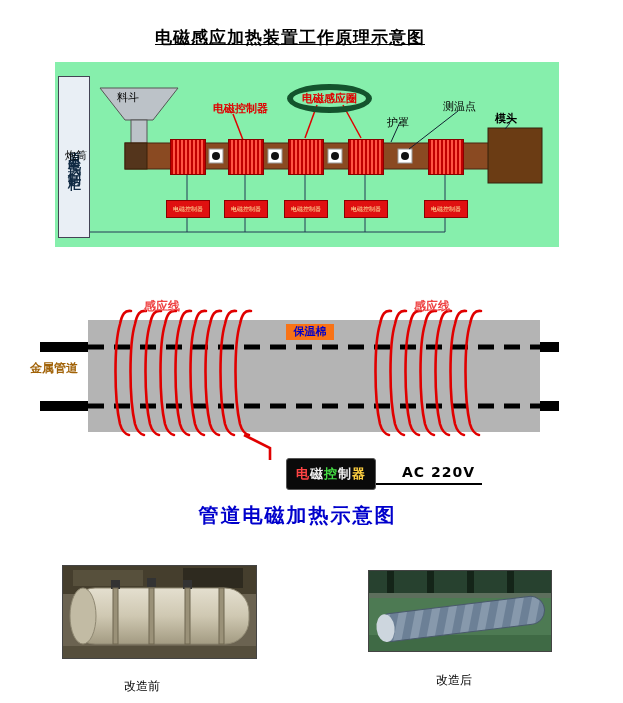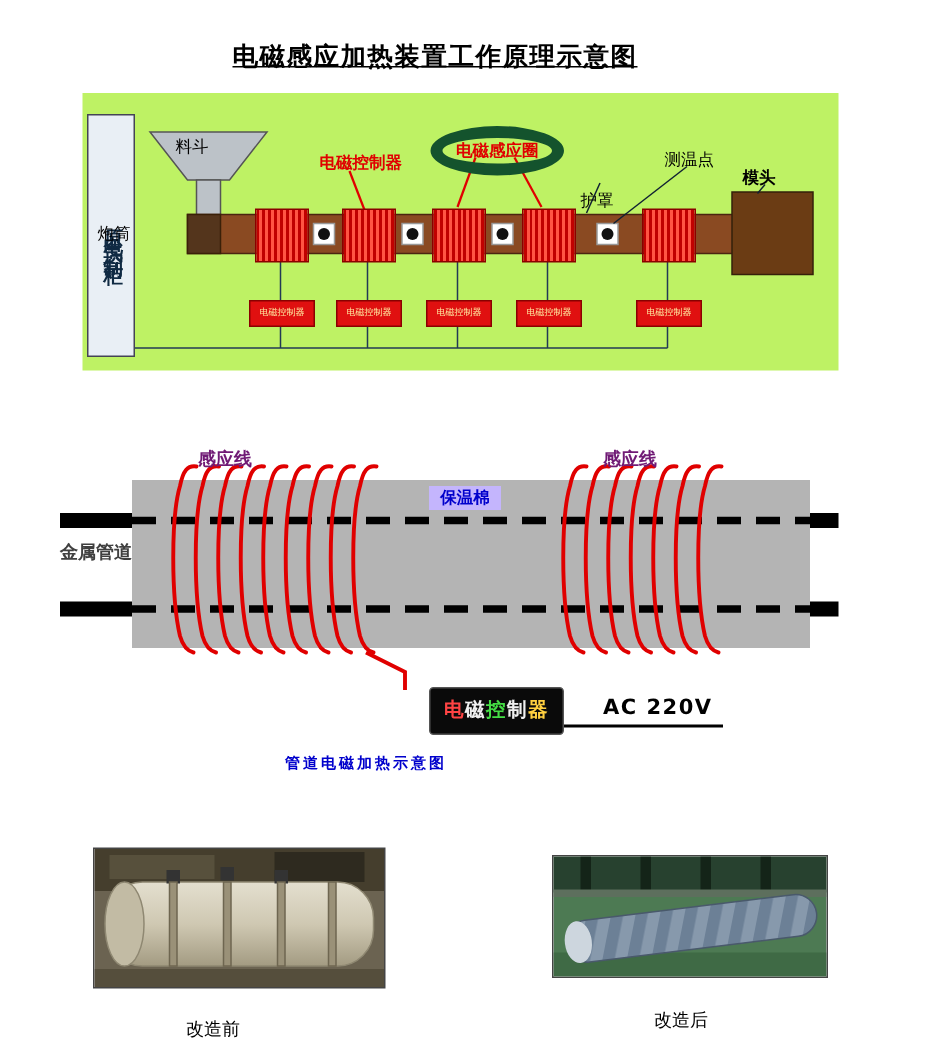--- a/index.html
+++ b/index.html
@@ -2,48 +2,48 @@
 <html><head>
 <meta charset="utf-8">
 <style>
   html,body{margin:0;padding:0;background:#fff;font-family:"DejaVu Sans",sans-serif}
   #page{position:relative;width:559px;height:703px;background:#ffffff;overflow:hidden}
 
   .title{position:absolute;left:50px;top:26px;width:480px;text-align:center;
          font-size:17px;font-weight:bold;color:#000;text-decoration:underline;letter-spacing:1px}
 
   
-  .d1{position:absolute;left:55px;top:62px;width:535px;height:185px;background:#bef264}
+  .d1{position:absolute;left:55px;top:62px;width:535px;height:185px;background:#86efac}
   .d1svg{position:absolute;left:0;top:0;width:535px;height:185px;z-index:1}
   .cabinet{position:absolute;left:3px;top:14px;width:30px;height:160px;background:#e9eff5;
            border:1px solid #445;z-index:3;display:flex;align-items:center;justify-content:center}
   .cabtext{writing-mode:vertical-rl;text-orientation:upright;font-size:13px;font-weight:bold;
            color:#102a43;letter-spacing:5px}
   .coil{position:absolute;top:77px;width:34px;height:34px;z-index:2;
         background:repeating-linear-gradient(90deg,#c00000 0 2px,#ff5544 2px 4px);border:1px solid #8a0000}
   .rbox{position:absolute;top:138px;width:42px;height:16px;background:#e01010;border:1px solid #8a0000;
         z-index:2;color:#ffe9a0;font-size:6px;text-align:center;line-height:16px;overflow:hidden;white-space:nowrap}
   .lab{position:absolute;z-index:3;font-size:11px;color:#000;white-space:nowrap}
   .lab.red{color:#e00000;font-weight:bold}
-  .ellipse{border:8px solid #14532d;border-radius:50%;padding:1px 9px;display:inline-block;color:#e00000;font-weight:bold}
+  .ellipse{border:6px solid #14532d;border-radius:50%;padding:1px 9px;display:inline-block;color:#e00000;font-weight:bold}
 
   
   .d2{position:absolute;left:30px;top:298px;width:570px;height:210px}
   .d2svg{position:absolute;left:0;top:0;width:570px;height:210px;z-index:1}
   .d2 .lab{z-index:2}
-  .wirelab{color:#701a75;font-weight:bold;font-size:12px;width:60px;}
-  .cotton{left:256px;top:26px;width:48px;height:16px;background:#c4b5fd;color:#0000cc;font-size:11px;
+  .wirelab{color:#ef4444;font-weight:bold;font-size:12px;width:60px;text-align:center}
+  .cotton{left:256px;top:26px;width:48px;height:16px;background:#f97316;color:#0000cc;font-size:11px;
           font-weight:bold;text-align:center;line-height:16px}
-  .pipelab{left:0;top:62px;width:58px;color:#404040;font-weight:bold;font-size:12px;text-align:right}
+  .pipelab{left:0;top:62px;width:58px;color:#a16207;font-weight:bold;font-size:12px;text-align:left}
   .ctrlbox{position:absolute;left:256px;top:160px;width:88px;height:30px;background:#0a0a0a;
            border:1px solid #555;border-radius:3px;text-align:center;line-height:30px;
            font-size:13px;font-weight:bold;z-index:2;letter-spacing:1px}
   .ac{left:372px;top:166px;font-size:14px;font-weight:bold;color:#000;letter-spacing:1px}
-  .caption{position:absolute;left:190px;top:502px;width:215px;text-align:left;color:#0000cc;
-           font-weight:bold;font-size:10px;letter-spacing:2px}
+  .caption{position:absolute;left:190px;top:502px;width:215px;text-align:center;color:#0000cc;
+           font-weight:bold;font-size:20px;letter-spacing:2px}
 
   
   .photoL{position:absolute;left:62px;top:565px;width:193px;height:92px;border:1px solid #444}
   .photoR{position:absolute;left:368px;top:570px;width:182px;height:80px;border:1px solid #444}
   .plabel{position:absolute;font-size:12px;color:#000}
 </style>
 </head>
 <body>
 
 <div id="page">
@@ -115,21 +115,21 @@
     <div class="rbox" style="left:229px">电磁控制器</div>
     <div class="rbox" style="left:289px">电磁控制器</div>
     <div class="rbox" style="left:369px">电磁控制器</div>
 
     <div class="lab" style="left:62px;top:28px">料斗</div>
     <div class="lab" style="left:10px;top:86px">炮筒</div>
     <div class="lab red" style="left:158px;top:39px">电磁控制器</div>
     <div class="lab" style="left:232px;top:22px">
       <span class="ellipse">电磁感应圈</span>
     </div>
-    <div class="lab" style="left:332px;top:64px">护罩</div>
+    <div class="lab" style="left:332px;top:53px">护罩</div>
     <div class="lab" style="left:388px;top:37px">测温点</div>
     <div class="lab" style="left:440px;top:49px;font-weight:bold">模头</div>
   </div>
 
   <div class="d2">
     <svg class="d2svg" viewBox="0 0 570 210">
       <defs>
         <path id="turn" d="M 9 13 C 3 12 0 16 -2 26 C -8 46 -8 100 -2 126 C 0 133 3 136 7 137" fill="none" stroke="#e00000" stroke-width="2.6" stroke-linecap="round"></path>
       </defs>
 

